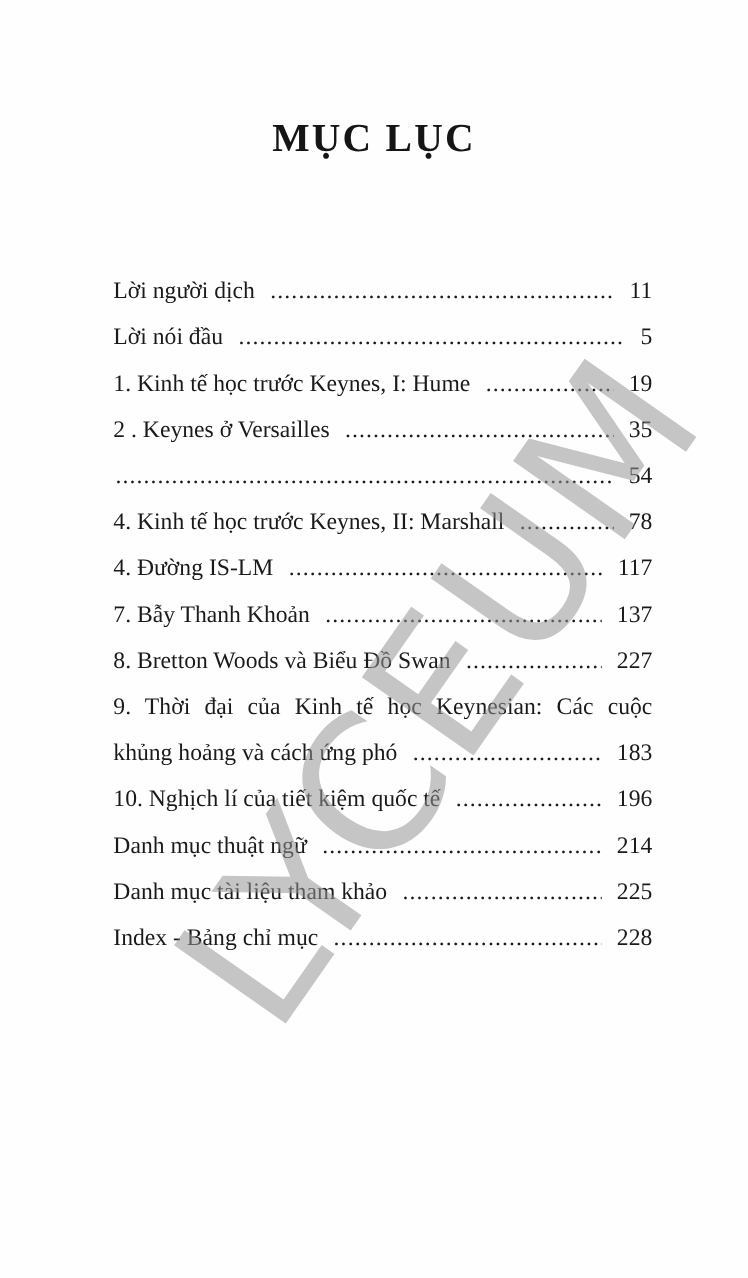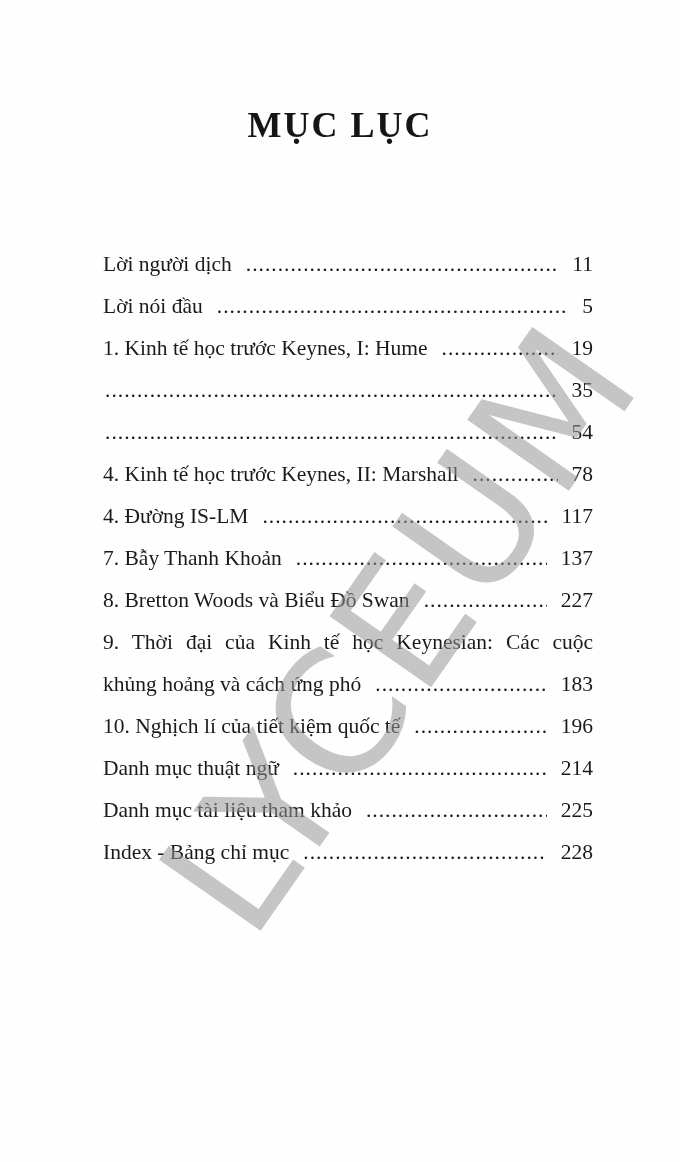--- a/index.html
+++ b/index.html
@@ -71,20 +71,21 @@
       <span class="label">Lời nói đầu</span>
       <span class="leader"></span>
       <span class="page-num">5</span>
     </div>
     <div class="row">
       <span class="label">1. Kinh tế học trước Keynes, I: Hume</span>
       <span class="leader"></span>
       <span class="page-num">19</span>
     </div>
     <div class="row">
+      <span class="label">2 . Keynes ở Versailles</span>
       <span class="leader"></span>
       <span class="page-num">35</span>
     </div>
     <div class="row">
       <span class="leader"></span>
       <span class="page-num">54</span>
     </div>
     <div class="row">
       <span class="label">4. Kinh tế học trước Keynes, II: Marshall</span>
       <span class="leader"></span>

